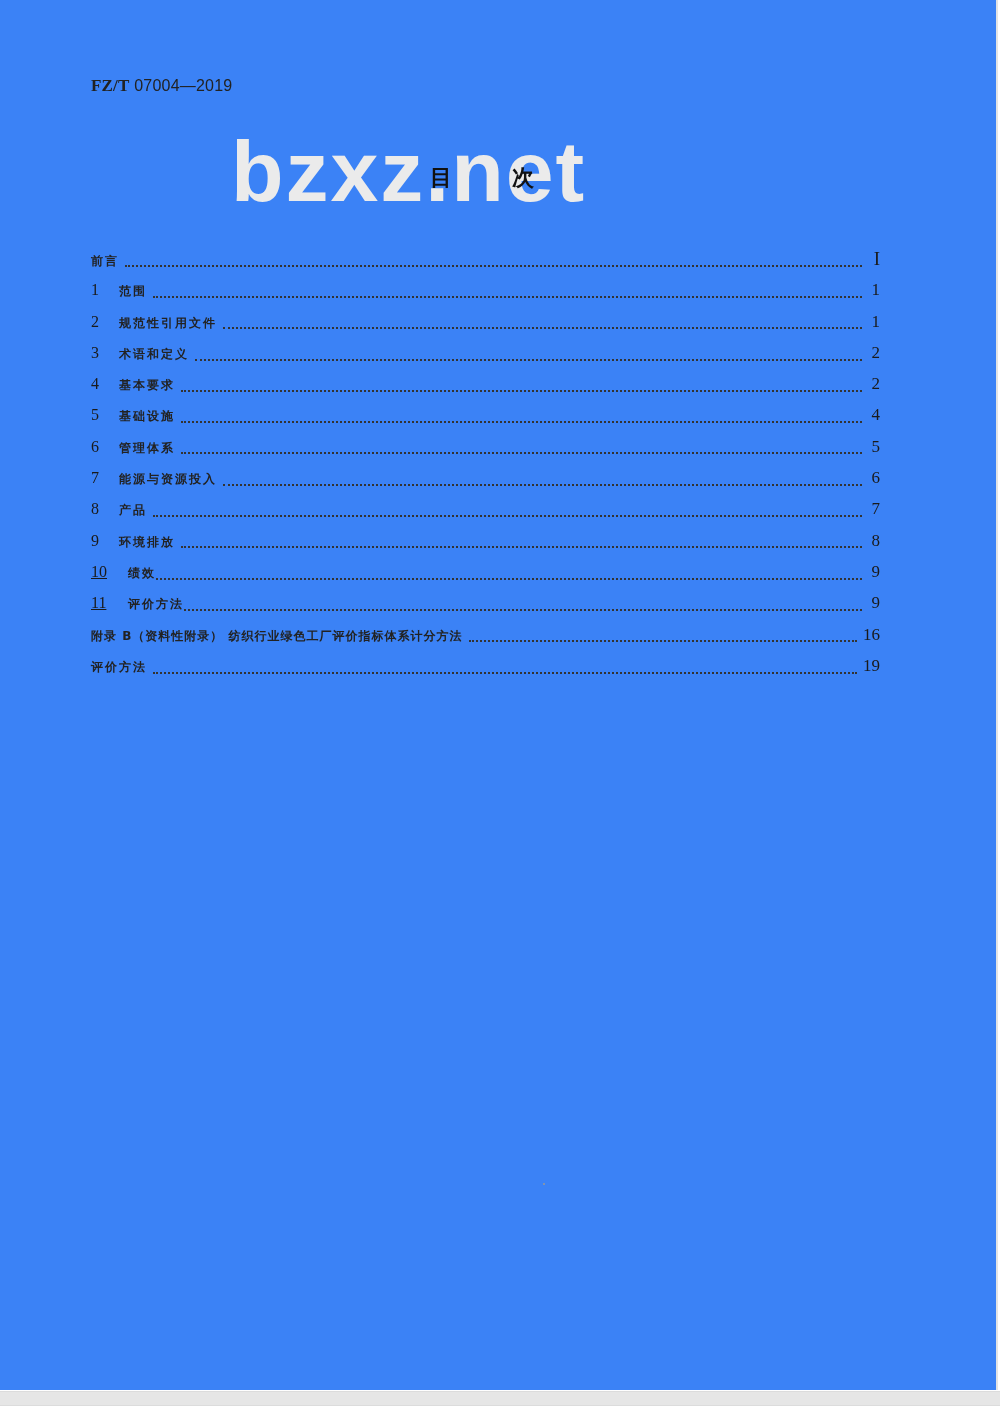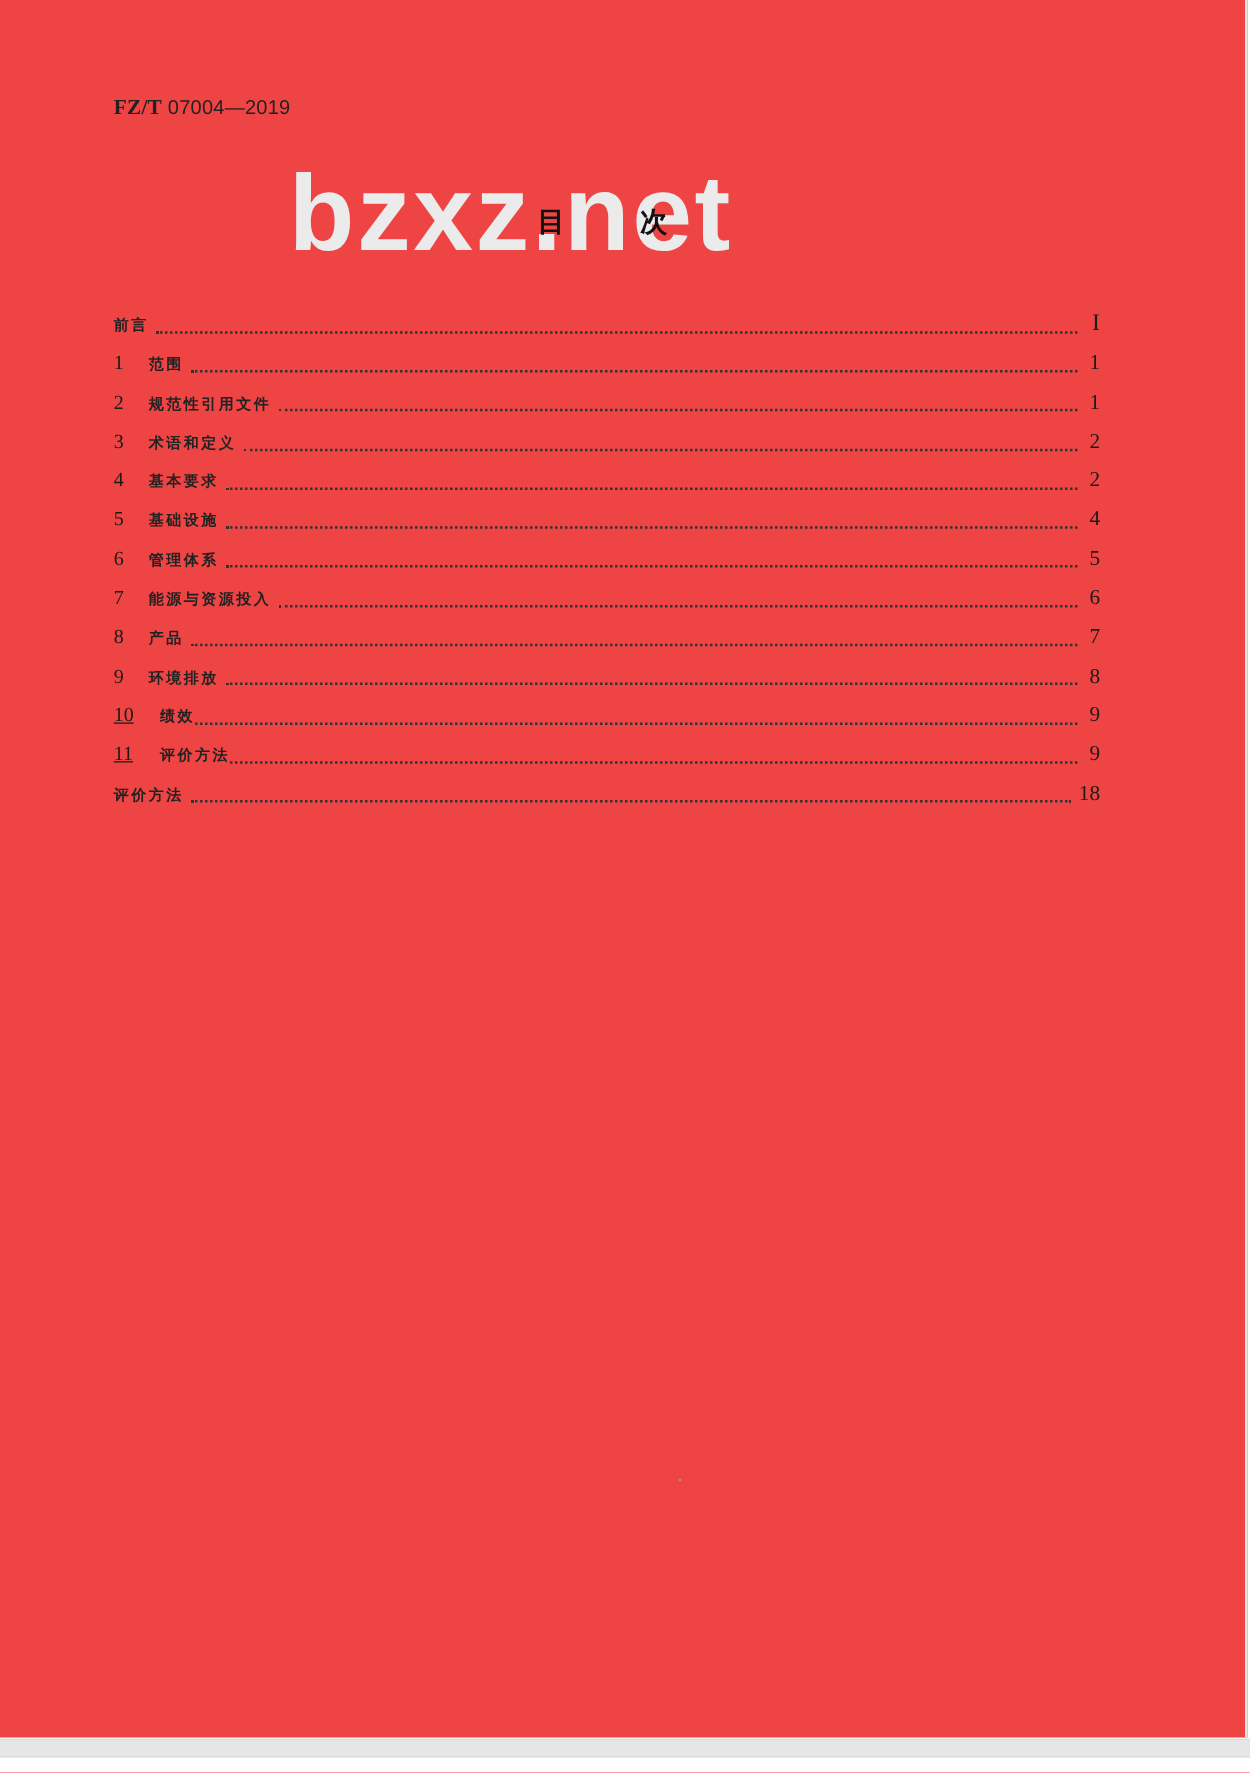--- a/index.html
+++ b/index.html
@@ -4,21 +4,21 @@
   <style>
     html, body { margin: 0; padding: 0; }
     body {
       width: 1000px; height: 1418px; position: relative; overflow: hidden;
       background: #ffffff;
       font-family: "DejaVu Serif", "Liberation Serif", serif;
       color: #1a1a1a;
     }
     .page {
       position: absolute; left: 0; top: 0; width: 996px; height: 1390px;
-      background: #ef4444;
+      background: #3b82f6;
       border-right: 2px solid #e4e4e4;
     }
     .std-code {
       position: absolute; left: 91px; top: 76px;
       font-family: "Liberation Sans", sans-serif;
       font-size: 16px; color: #222;
       letter-spacing: 0.2px;
     }
     .std-code .prefix { font-family: "Liberation Serif", serif; font-weight: bold; font-size: 17px; }
     .watermark {
@@ -151,22 +151,27 @@
       <span class="dots" style="margin-left:0"></span>
       <span class="page-no">9</span>
     </div>
     <div class="toc-row">
       <span class="num w2">11</span>
       <span class="label">评价方法</span>
       <span class="dots" style="margin-left:0"></span>
       <span class="page-no">9</span>
     </div>
     <div class="toc-row">
+      <span class="label" style="letter-spacing:1px">附录 B（资料性附录） 纺织行业绿色工厂评价指标体系计分方法</span>
+      <span class="dots"></span>
+      <span class="page-no">16</span>
+    </div>
+    <div class="toc-row">
       <span class="label">评价方法</span>
       <span class="dots"></span>
-      <span class="page-no">18</span>
+      <span class="page-no">19</span>
     </div>
   </div>
 
   <div class="speck"></div>
 </div>
 
 <div class="bottom-strip"></div>
 
 </body></html>

